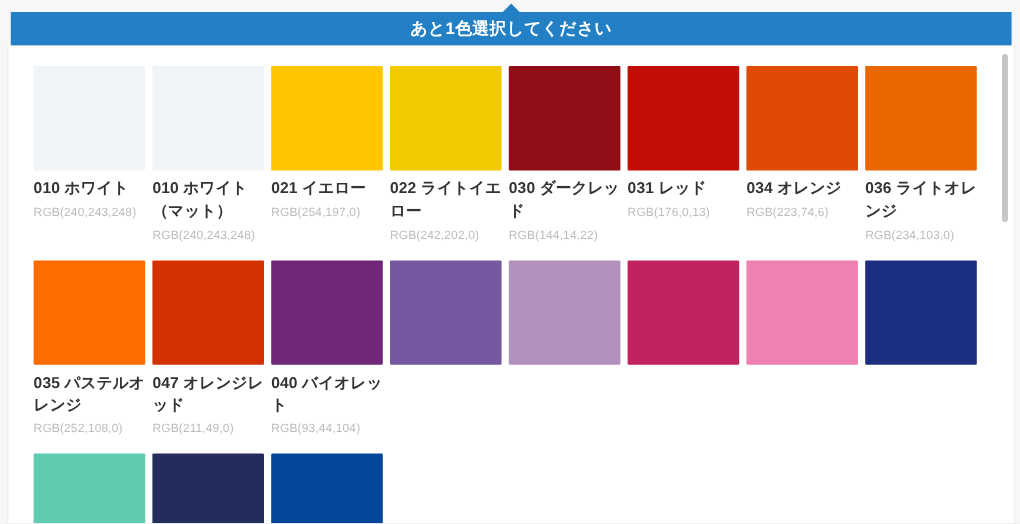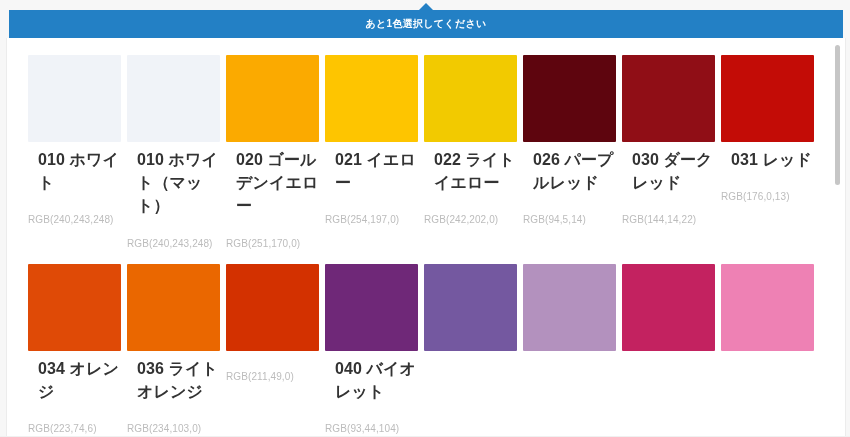--- a/index.html
+++ b/index.html
@@ -42,21 +42,21 @@
     border-bottom: 8px solid #2380c5;
   }
   .banner {
     position: absolute;
     left: 9px;
     top: 10px;
     width: 834px;
     height: 28px;
     background: #2380c5;
     color: #ffffff;
-    font-size: 10px;
+    font-size: 14px;
     font-weight: bold;
     letter-spacing: 0.3px;
     display: flex;
     align-items: center;
     justify-content: center;
     box-sizing: border-box;
   }
 
   
   .card {
@@ -99,31 +99,30 @@
   .swatch-chip {
     width: 93px;
     height: 87px;
     border-radius: 1px;
     background: #ffffff;
   }
 
   .swatch-name {
     margin-top: 6px;
     width: 93px;
-    font-size: 16px;
+    font-size: 13px;
     font-weight: bold;
     color: #333333;
     line-height: 1.45;
     letter-spacing: 0.1px;
     word-break: break-all;
-    margin-left: 10px;
   }
 
   .swatch-rgb {
-    margin-top: 19px;
+    margin-top: 4px;
     width: 93px;
     font-size: 10px;
     font-weight: normal;
     color: #bcbcbc;
     line-height: 1.4;
     letter-spacing: 0.1px;
   }
 
   
   .scrollbar-track {
@@ -173,61 +172,57 @@
             <div class="swatch-chip" style="background: rgb(240, 243, 248);"></div>
             <div class="swatch-name">010 ホワイト</div>
             <div class="swatch-rgb">RGB(240,243,248)</div>
           </div>
           <div class="swatch-cell">
             <div class="swatch-chip" style="background: rgb(240, 243, 248);"></div>
             <div class="swatch-name">010 ホワイト（マット）</div>
             <div class="swatch-rgb">RGB(240,243,248)</div>
           </div>
           <div class="swatch-cell">
-            <div class="swatch-chip" style="background: rgb(251, 170, 0);"></div>
-            <div class="swatch-name">020 ゴールデンイエロー</div>
-            <div class="swatch-rgb">RGB(251,170,0)</div>
-          </div>
-          <div class="swatch-cell">
             <div class="swatch-chip" style="background: rgb(254, 197, 0);"></div>
             <div class="swatch-name">021 イエロー</div>
             <div class="swatch-rgb">RGB(254,197,0)</div>
           </div>
           <div class="swatch-cell">
             <div class="swatch-chip" style="background: rgb(242, 202, 0);"></div>
             <div class="swatch-name">022 ライトイエロー</div>
             <div class="swatch-rgb">RGB(242,202,0)</div>
           </div>
           <div class="swatch-cell">
-            <div class="swatch-chip" style="background: rgb(94, 5, 14);"></div>
-            <div class="swatch-name">026 パープルレッド</div>
-            <div class="swatch-rgb">RGB(94,5,14)</div>
-          </div>
-          <div class="swatch-cell">
             <div class="swatch-chip" style="background: rgb(144, 14, 22);"></div>
             <div class="swatch-name">030 ダークレッド</div>
             <div class="swatch-rgb">RGB(144,14,22)</div>
           </div>
           <div class="swatch-cell">
             <div class="swatch-chip" style="background: rgb(195, 12, 6);"></div>
             <div class="swatch-name">031 レッド</div>
             <div class="swatch-rgb">RGB(176,0,13)</div>
           </div>
           <div class="swatch-cell">
             <div class="swatch-chip" style="background: rgb(223, 74, 6);"></div>
             <div class="swatch-name">034 オレンジ</div>
             <div class="swatch-rgb">RGB(223,74,6)</div>
           </div>
           <div class="swatch-cell">
             <div class="swatch-chip" style="background: rgb(234, 103, 0);"></div>
             <div class="swatch-name">036 ライトオレンジ</div>
             <div class="swatch-rgb">RGB(234,103,0)</div>
           </div>
           <div class="swatch-cell">
+            <div class="swatch-chip" style="background: rgb(252, 108, 0);"></div>
+            <div class="swatch-name">035 パステルオレンジ</div>
+            <div class="swatch-rgb">RGB(252,108,0)</div>
+          </div>
+          <div class="swatch-cell">
             <div class="swatch-chip" style="background: rgb(211, 49, 0);"></div>
+            <div class="swatch-name">047 オレンジレッド</div>
             <div class="swatch-rgb">RGB(211,49,0)</div>
           </div>
           <div class="swatch-cell">
             <div class="swatch-chip" style="background: rgb(111, 40, 120);"></div>
             <div class="swatch-name">040 バイオレット</div>
             <div class="swatch-rgb">RGB(93,44,104)</div>
           </div>
           <div class="swatch-cell">
             <div class="swatch-chip" style="background: rgb(116, 88, 160);"></div>
           </div>

